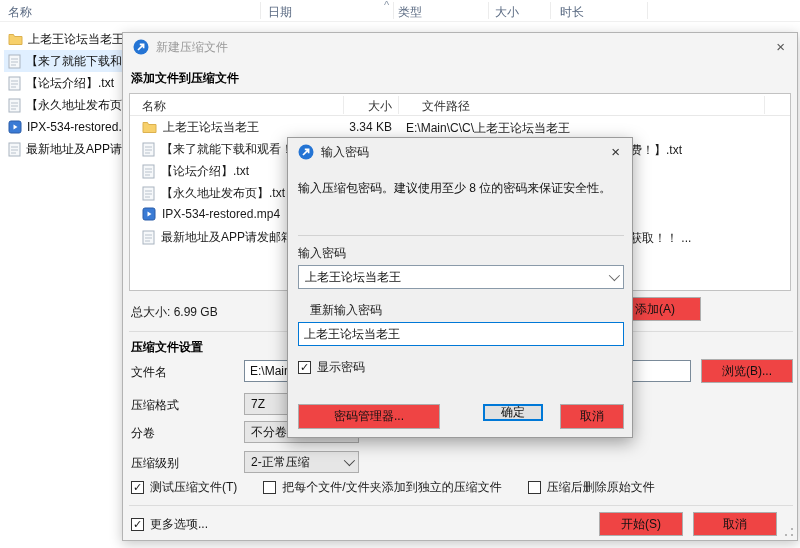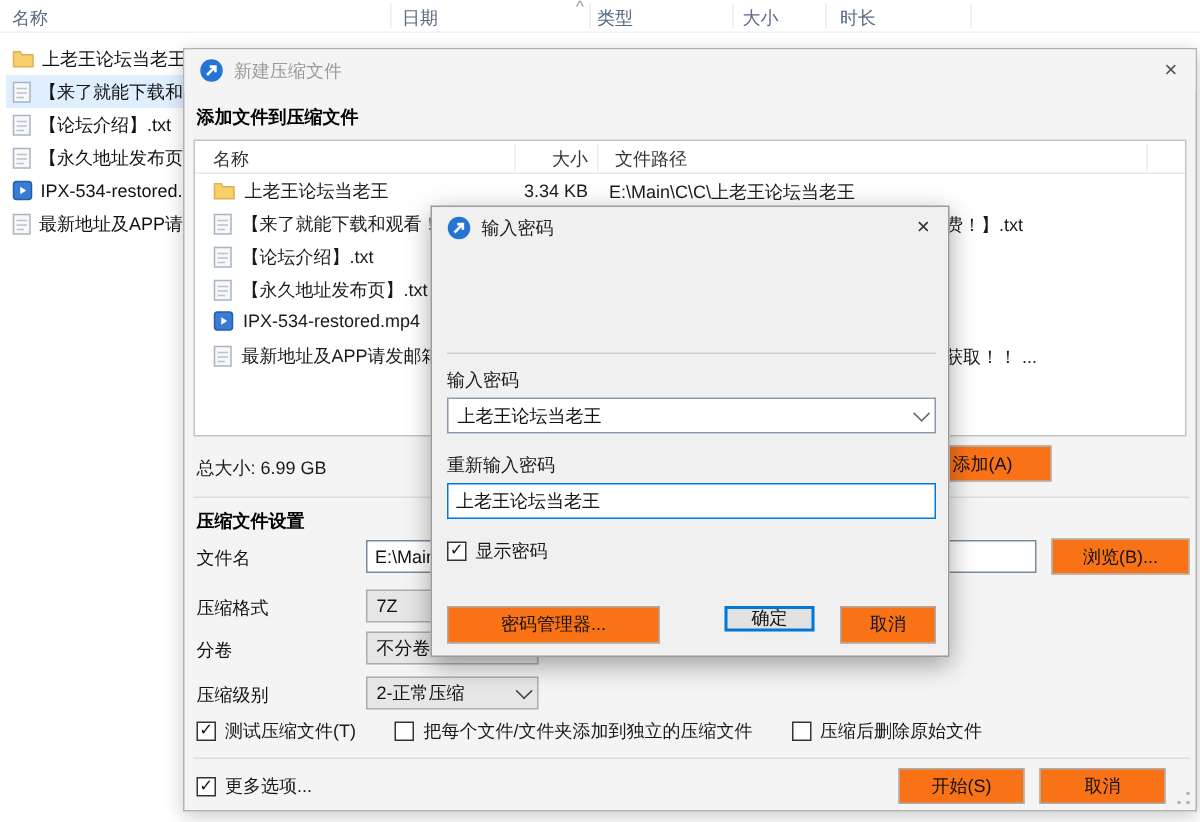--- a/index.html
+++ b/index.html
@@ -19,21 +19,21 @@
   .exp-row { position:absolute; left:4px; width:118px; height:22px; display:flex; align-items:center; gap:5px; padding-left:4px; white-space:nowrap; overflow:hidden; }
   .exp-row.selected { background:#e0efff; }
   .exp-label { font-size:12px; color:#111; }
 
   
   .ic { flex:0 0 auto; display:inline-block; }
 
   
   .btn {
     display:flex; align-items:center; justify-content:center;
-    background:#f97316; border:1px solid #adadad; font-size:12px; color:#111; cursor:default;
+    background:#ef4444; border:1px solid #adadad; font-size:12px; color:#111; cursor:default;
   }
   .btn.disabled { color:#9b9b9b; border-color:#c3c3c3; background:#e6e6e6; }
   .btn.default-focus { border:2px solid #0078d7; background:#e1e1e1; }
   .combo {
     display:flex; align-items:center; justify-content:space-between;
     background:#e6e6e6; border:1px solid #adadad; padding:0 6px; font-size:12px; color:#111;
   }
   .combo.white { background:#ffffff; border:1px solid #8a9aa9; }
   .chev { width:8px; height:8px; border-right:1px solid #444; border-bottom:1px solid #444; transform:rotate(45deg) translateY(-2px); }
   .cb-box { width:13px; height:13px; background:#fff; border:1px solid #333; display:inline-flex; align-items:center; justify-content:center; font-size:11px; line-height:11px; color:#111; flex:0 0 auto; }
@@ -146,21 +146,21 @@
     <span class="t">新建压缩文件</span>
   </div>
   <span class="close-x">×</span>
 
   <div class="abs sect" style="left:8px; top:37px">添加文件到压缩文件</div>
 
   <div class="abs flist">
     <div class="flist-header">
       <span class="flist-col" style="left:12px">名称</span>
       <span class="flist-col" style="left:150px; width:112px; text-align:right">大小</span>
-      <span class="flist-col" style="left:280px">文件路径</span>
+      <span class="flist-col" style="left:292px">文件路径</span>
       <span class="flist-sep" style="left:213px"></span>
       <span class="flist-sep" style="left:268px"></span>
       <span class="flist-sep" style="left:634px"></span>
     </div>
 
     <div class="frow" style="top:22px">
       <span class="nm">
           <svg class="ic" width="15" height="13" viewBox="0 0 15 13">
             <path d="M1 2.5 L1 11.5 L14 11.5 L14 3.5 L6.5 3.5 L5.5 1.5 L1 1.5 Z" fill="#f7d06b" stroke="#dcb14f"></path>
           </svg>
@@ -292,30 +292,31 @@
 <div class="abs dlg2">
   <div class="dlg2-title">
     <svg width="16" height="16" viewBox="0 0 16 16">
       <circle cx="8" cy="8" r="7.5" fill="#2474d4"></circle>
       <path d="M5 11 L10.2 5.8 M10.6 9.2 L10.6 5.4 L6.8 5.4" stroke="#fff" stroke-width="1.7" fill="none"></path>
     </svg>
     <span class="t">输入密码</span>
   </div>
   <span class="close-x" style="color:#333">×</span>
 
+  <div class="abs" style="left:10px; top:42px; width:326px; color:#111">输入压缩包密码。建议使用至少 8 位的密码来保证安全性。</div>
 
   <div class="abs sepline" style="left:10px; top:97px; width:326px; background:#d2d2d2"></div>
 
   <span class="abs" style="left:10px; top:107px">输入密码</span>
   <div class="abs combo white" style="left:10px; top:127px; width:326px; height:24px">
     <span>上老王论坛当老王</span>
     <span class="chev" style="border-color:#666"></span>
   </div>
 
-  <span class="abs" style="left:10px; top:164px">重新输入密码</span>
+  <span class="abs" style="left:22px; top:164px">重新输入密码</span>
   <input class="abs textinput" style="left: 10px; top: 184px; width: 326px; height: 24px; border: 1px solid rgb(0, 120, 215);" value="上老王论坛当老王">
 
   <span class="abs cb-item" style="left:10px; top:221px">
     <span class="cb-box">✓</span>
     <span>显示密码</span>
   </span>
 
   <div class="abs btn" style="left:10px; top:266px; width:142px; height:25px">密码管理器...</div>
   <div class="abs btn default-focus" style="left:195px; top:266px; width:60px; height:17px">确定</div>
   <div class="abs btn" style="left:272px; top:266px; width:64px; height:25px">取消</div>

